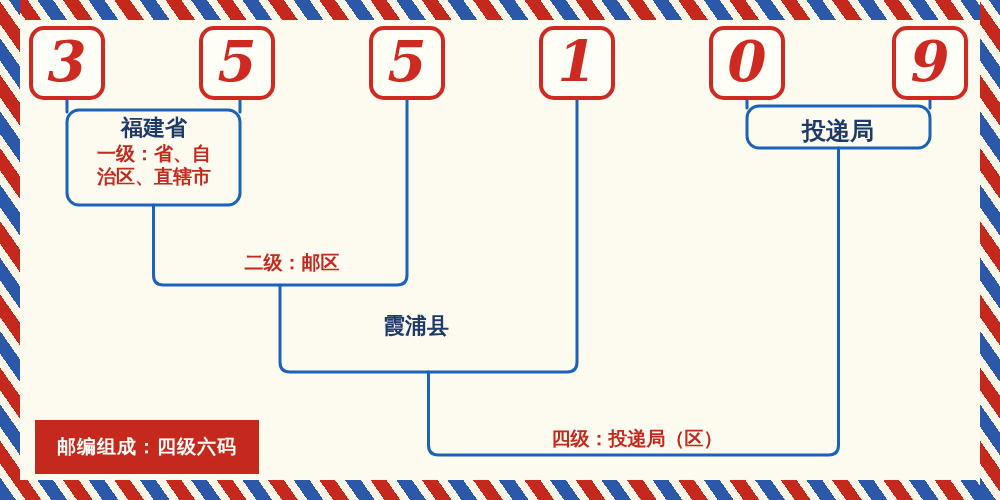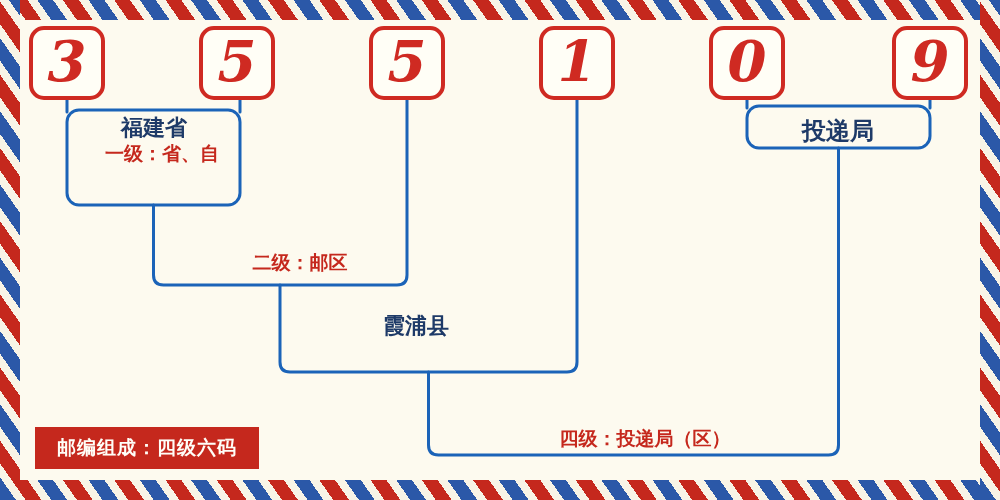--- a/index.html
+++ b/index.html
@@ -44,35 +44,34 @@
   }
 
   .lbl{
     position:absolute;
     transform:translateX(-50%);
     white-space:nowrap;
     font-weight:700;
     text-align:left;
   }
   .lbl.navy{color:#1e3a68;}
-  .lbl.red{color:#c5281d;margin-left:8px;}
+  .lbl.red{color:#c5281d;}
   .sz22{font-size:22px;}
   .sz20{font-size:24px;}
   .sz19{font-size:19px;line-height:23px;}
 
   .badge{
     position:absolute;
     left:35px;top:420px;
     background:#c5281d;
     color:#fffef8;
     font-size:19px;
     font-weight:700;
-    padding:8px 22px;
+    padding:14px 22px;
     letter-spacing:1px;
-    margin-top:7px;
   }
 </style>
 </head>
 <body>
 
 <div class="canvas">
 
   <div class="stripe top"></div>
   <div class="stripe bottom"></div>
   <div class="stripe left"></div>
@@ -112,20 +111,21 @@
   <div class="digit-box" style="left:709px">
     <span class="digit">0</span>
   </div>
   <div class="digit-box" style="left:892px">
     <span class="digit">9</span>
   </div>
 
   <div class="lbl navy sz22" style="left:154px;top:113px">福建省</div>
   <div class="lbl red sz19" style="left:154px;top:142px">
     <div>一级：省、自</div>
+    <div>治区、直辖市</div>
   </div>
 
   <div class="lbl red sz19" style="left:292px;top:251px">二级：邮区</div>
 
   <div class="lbl navy sz22" style="left:416px;top:311px">霞浦县</div>
 
   <div class="lbl red sz19" style="left:637px;top:427px">四级：投递局（区）</div>
 
   <div class="lbl navy sz20" style="left:838px;top:115px">投递局</div>
 

